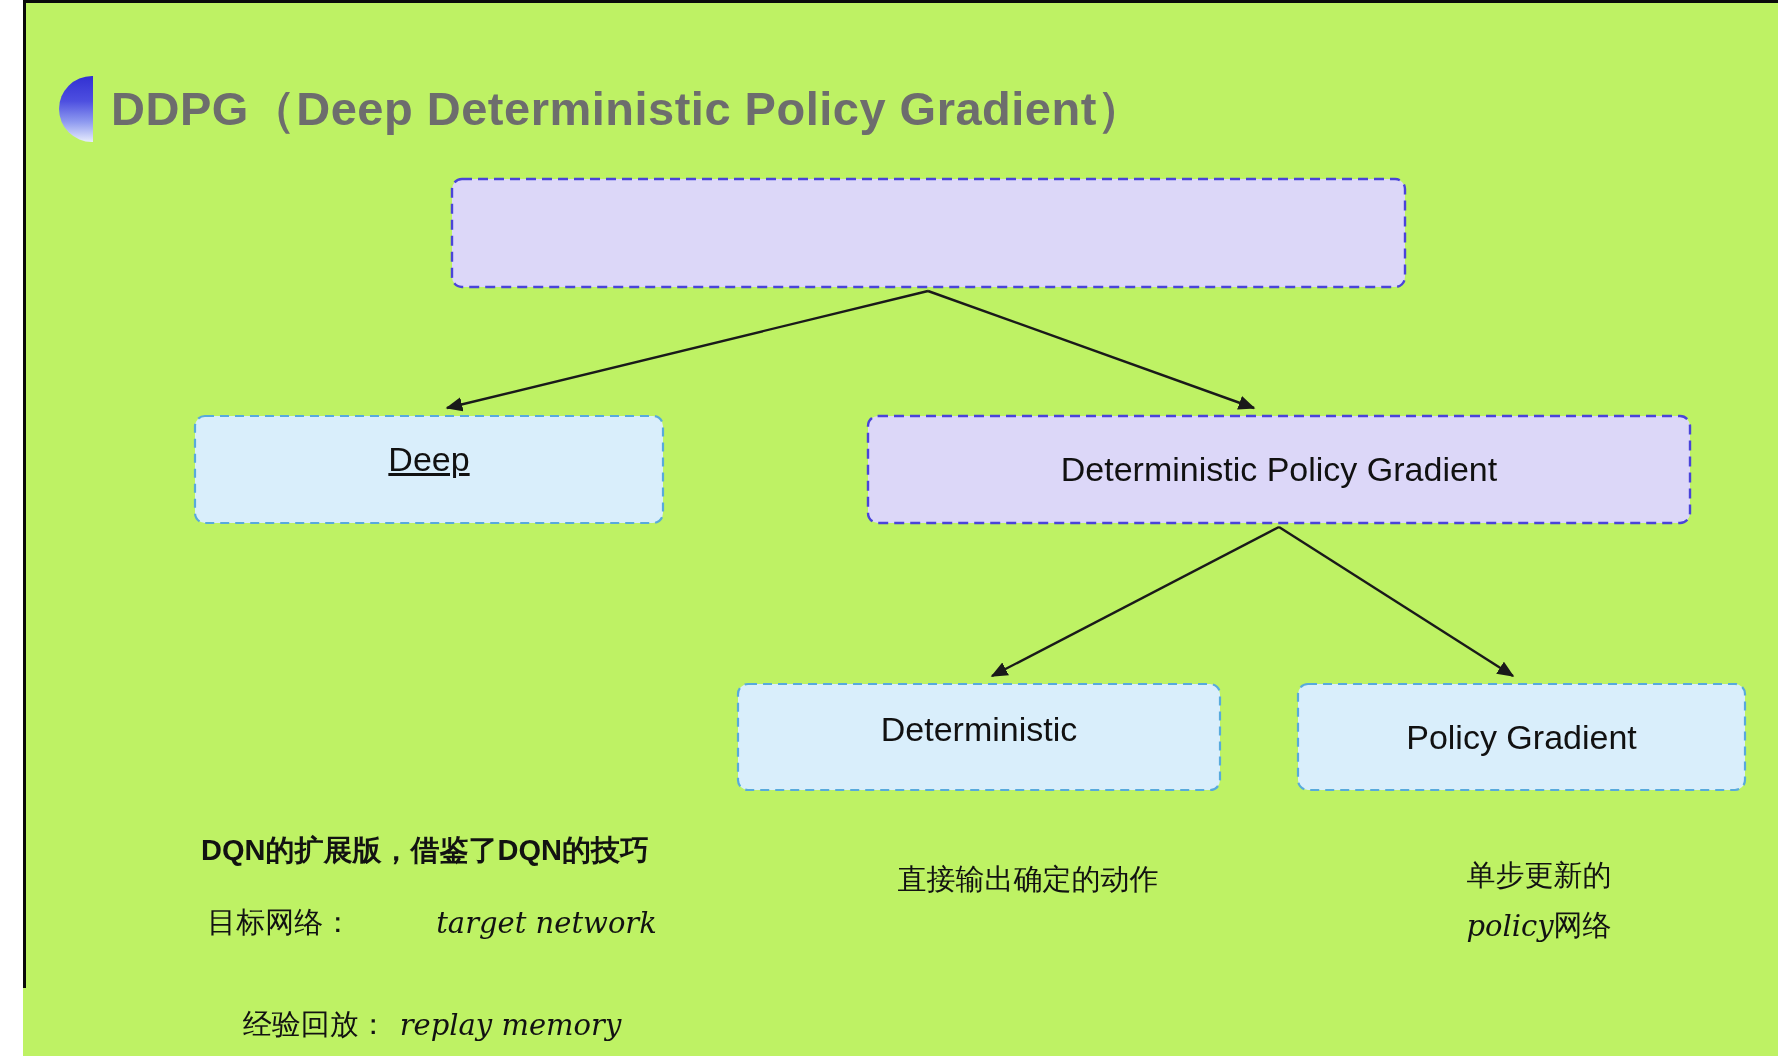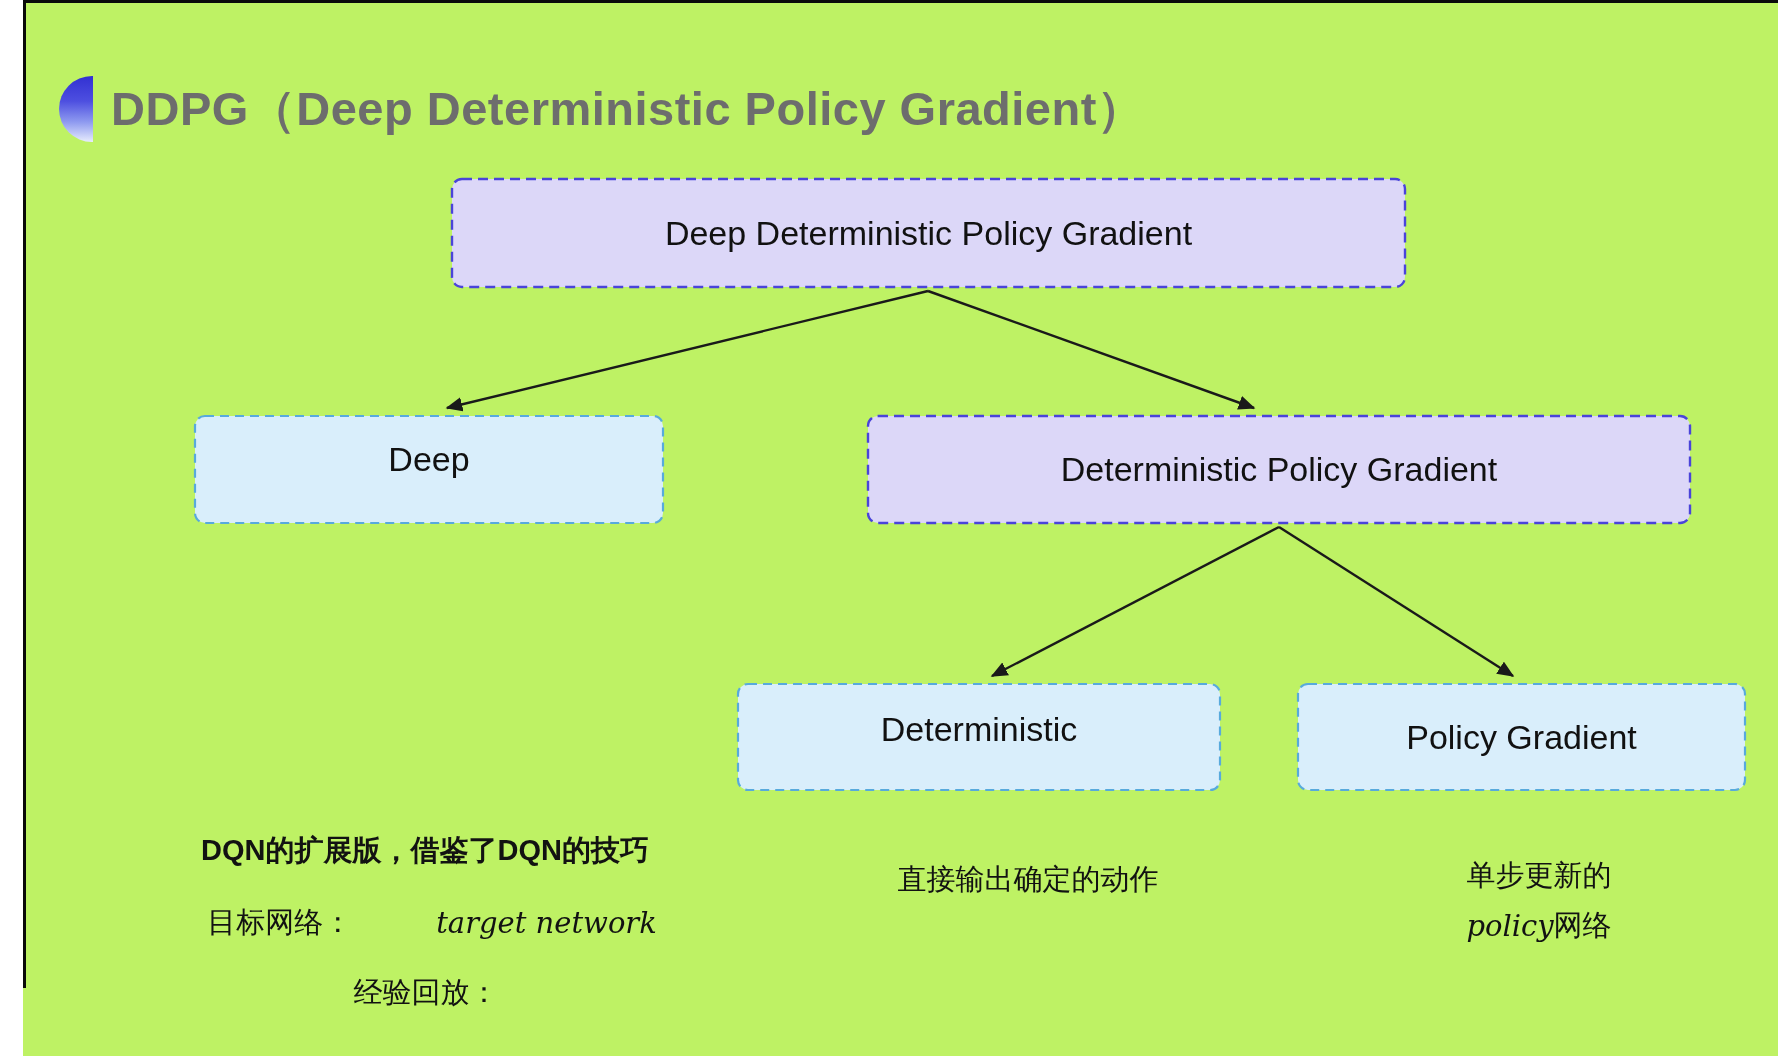--- a/index.html
+++ b/index.html
@@ -20,42 +20,42 @@
     font-size:47px;font-weight:600;color:#6d6d6d;letter-spacing:0.5px;white-space:nowrap;
   }
 
   svg.diagram{position:absolute;left:0;top:0;z-index:1;}
 
   .node-label{
     position:absolute;z-index:2;display:flex;align-items:center;justify-content:center;
     font-size:34px;font-weight:500;color:#111;white-space:nowrap;
   }
   .lbl-root{left:429px;top:179px;width:953px;height:108px;}
-  .lbl-deep{left:172px;top:416px;width:468px;height:86px;}
+  .lbl-deep{left:172px;top:416px;width:468px;height:86px;text-decoration:underline;}
   .lbl-dpg{left:845px;top:416px;width:822px;height:107px;}
   .lbl-det{left:715px;top:684px;width:482px;height:90px;}
   .lbl-pg{left:1275px;top:684px;width:447px;height:106px;border-radius:20px;}
 
   .note-line{
     position:absolute;z-index:2;display:flex;align-items:center;justify-content:center;
     font-size:29px;font-weight:500;color:#121212;white-space:nowrap;
   }
   .it{
     font-family:"DejaVu Serif","Liberation Serif",serif;
     font-style:italic;font-weight:500;font-size:29px;
   }
   .formula{
     font-family:"DejaVu Serif","Liberation Serif",serif;
     font-style:italic;font-size:30px;font-weight:500;
   }
   .gap{display:inline-block;width:12px;}
 
   .nl-left1{left:128px;top:831px;width:548px;height:40px;font-weight:bold;}
   .nl-left2{left:135px;top:903px;width:548px;height:40px;gap:36px;}
-  .nl-left3{left:135px;top:973px;width:548px;height:40px;}
+  .nl-left3{left:135px;top:1005px;width:548px;height:40px;}
   .nl-mid1{left:835px;top:860px;width:340px;height:40px;}
   .nl-mid2{left:835px;top:908px;width:340px;height:40px;}
   .nl-right1{left:1346px;top:856px;width:340px;height:40px;}
   .nl-right2{left:1346px;top:906px;width:340px;height:40px;}
 </style>
 </head>
 <body>
 
 <div class="canvas">
 
@@ -77,35 +77,35 @@
     <line x1="1256" y1="527" x2="969" y2="676" stroke-width="2.4" marker-end="url(#arrowhead)" stroke="#1A1A1A"></line>
     <line x1="1256" y1="527" x2="1490" y2="676" stroke-width="2.4" marker-end="url(#arrowhead)" stroke="#1A1A1A"></line>
 
     <rect x="429" y="179" width="953" height="108" rx="10" stroke-width="2.4" stroke-dasharray="10 6" stroke="#4A44D9" fill="#DCD7F8"></rect>
     <rect x="172" y="416" width="468" height="107" rx="10" stroke-width="2.2" stroke-dasharray="9 6" stroke="#58AADC" fill="#D9EEFB"></rect>
     <rect x="845" y="416" width="822" height="107" rx="10" stroke-width="2.4" stroke-dasharray="10 6" stroke="#4A44D9" fill="#DCD7F8"></rect>
     <rect x="715" y="684" width="482" height="106" rx="10" stroke-width="2.2" stroke-dasharray="9 6" stroke="#58AADC" fill="#D9EEFB"></rect>
     <rect x="1275" y="684" width="447" height="106" rx="10" stroke-width="2.2" stroke-dasharray="9 6" stroke="#58AADC" fill="#D9EEFB"></rect>
   </svg>
 
-  <div class="node-label lbl-root">Deep Deterministic Policy Gradient</div>
   <div class="node-label lbl-deep">Deep</div>
   <div class="node-label lbl-dpg">Deterministic Policy Gradient</div>
   <div class="node-label lbl-det">Deterministic</div>
   <div class="node-label lbl-pg">Policy Gradient</div>
 
   <div class="note-line nl-left1">DQN的扩展版，借鉴了DQN的技巧</div>
   <div class="note-line nl-left2">
     <span>目标网络：</span>
       <span class="gap"></span>
     <span class="it">target network</span>
   </div>
   <div class="note-line nl-left3">
     <span>经验回放：</span>
       <span class="gap"></span>
+    <span class="it">replay memory</span>
   </div>
 
   <div class="note-line nl-mid1">直接输出确定的动作</div>
 
   <div class="note-line nl-right2">
     <span class="it">policy</span>
     <span> 网络</span>
   </div>
   <div class="note-line nl-right1">单步更新的</div>
 

